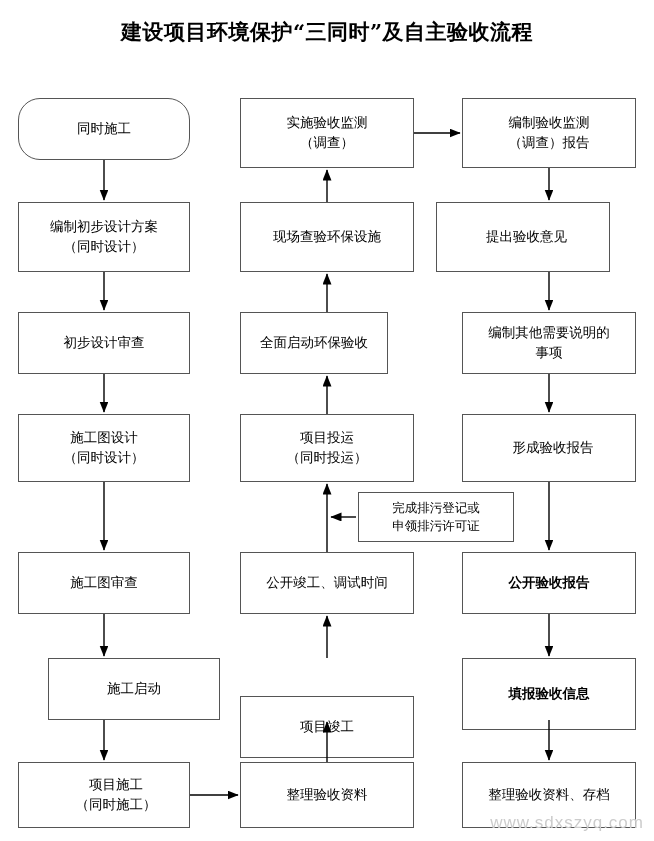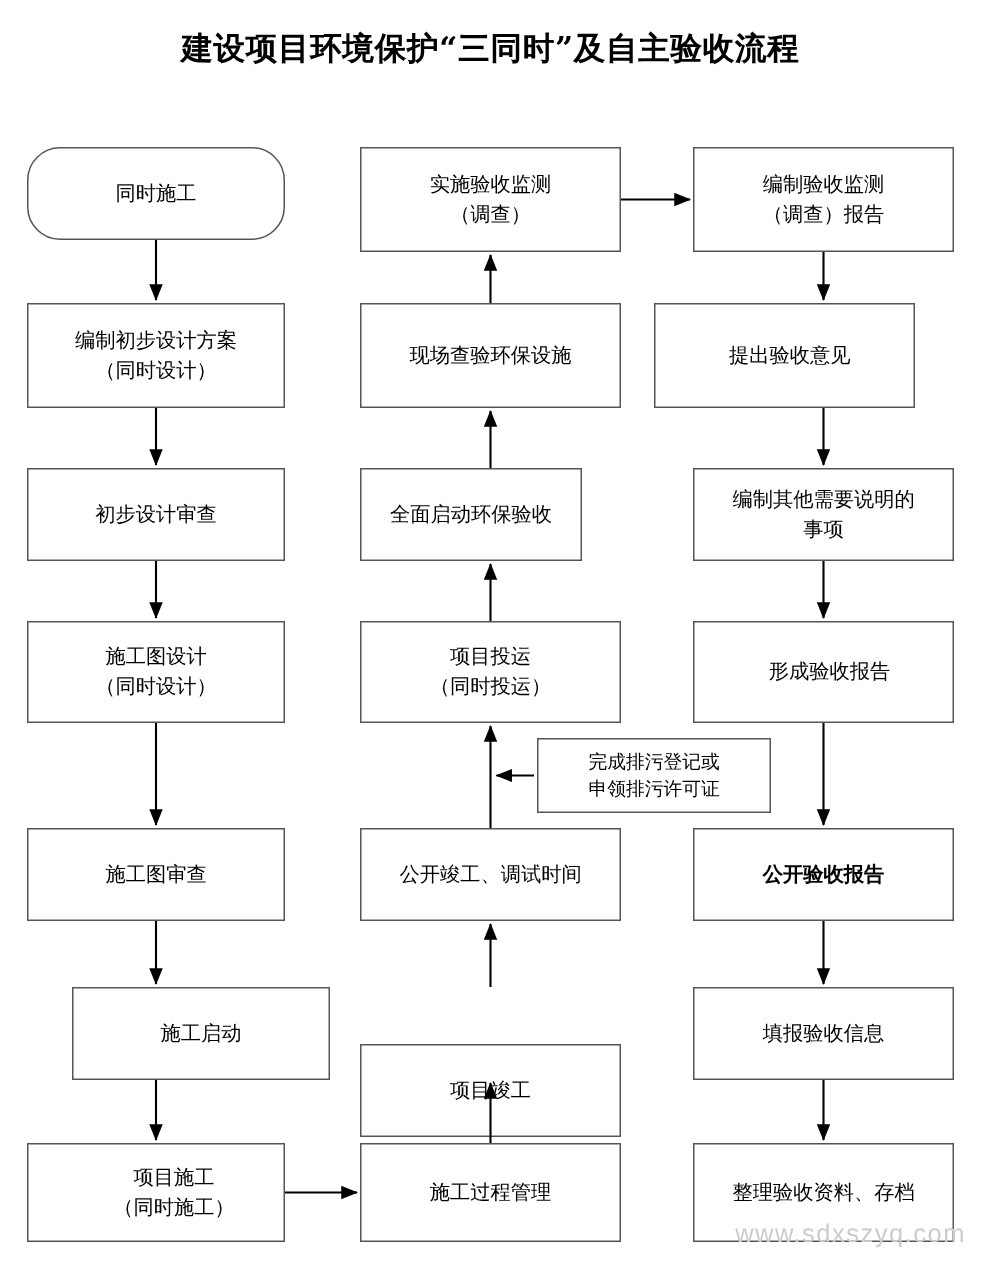--- a/index.html
+++ b/index.html
@@ -79,33 +79,33 @@
 （同时施工）</div>
 
 <div class="node" style="left:240px; top:98px; width:174px; height:70px;">实施验收监测
 （调查）</div>
 <div class="node" style="left:240px; top:202px; width:174px; height:70px;">现场查验环保设施</div>
 <div class="node" style="left:240px; top:312px; width:148px; height:62px;">全面启动环保验收</div>
 <div class="node" style="left:240px; top:414px; width:174px; height:68px;">项目投运
 （同时投运）</div>
 <div class="node" style="left:240px; top:552px; width:174px; height:62px;">公开竣工、调试时间</div>
 <div class="node" style="left:240px; top:658px; width:174px; height:62px;margin-top:38px;">项目竣工</div>
-<div class="node" style="left:240px; top:762px; width:174px; height:66px;">施工过程管理</div>
+<div class="node" style="left:240px; top:762px; width:174px; height:66px;">整理验收资料</div>
 
 <div class="node small" style="left:358px; top:492px; width:156px; height:50px;">完成排污登记或
 申领排污许可证</div>
 
 <div class="node" style="left:462px; top:98px; width:174px; height:70px;">编制验收监测
 （调查）报告</div>
 <div class="node" style="left:436px; top:202px; width:174px; height:70px;padding-left:11px;">提出验收意见</div>
 <div class="node" style="left:462px; top:312px; width:174px; height:62px;">编制其他需要说明的
 事项</div>
 <div class="node" style="left:462px; top:414px; width:174px; height:68px;padding-left:12px;">形成验收报告</div>
 <div class="node" style="left:462px; top:552px; width:174px; height:62px;font-weight:bold;">公开验收报告</div>
-<div class="node" style="left:462px; top:658px; width:174px; height:62px;">填报验收信息</div>
+<div class="node" style="left:462px; top:658px; width:174px; height:72px;font-weight:bold;">填报验收信息</div>
 <div class="node" style="left:462px; top:762px; width:174px; height:66px;">整理验收资料、存档</div>
 
 <div class="arrow" style="left:0; top:0; width:654px; height:841px;">
   <svg width="654" height="841" viewBox="0 0 654 841">
     <defs>
       <marker id="ah" markerWidth="9" markerHeight="9" refX="7.5" refY="3.2" orient="auto">
         <path d="M0,0 L8,3.2 L0,6.4 z" fill="#000000"></path>
       </marker>
     </defs>
     <g stroke="#000000" stroke-width="1.4" fill="none" marker-end="url(#ah)">

